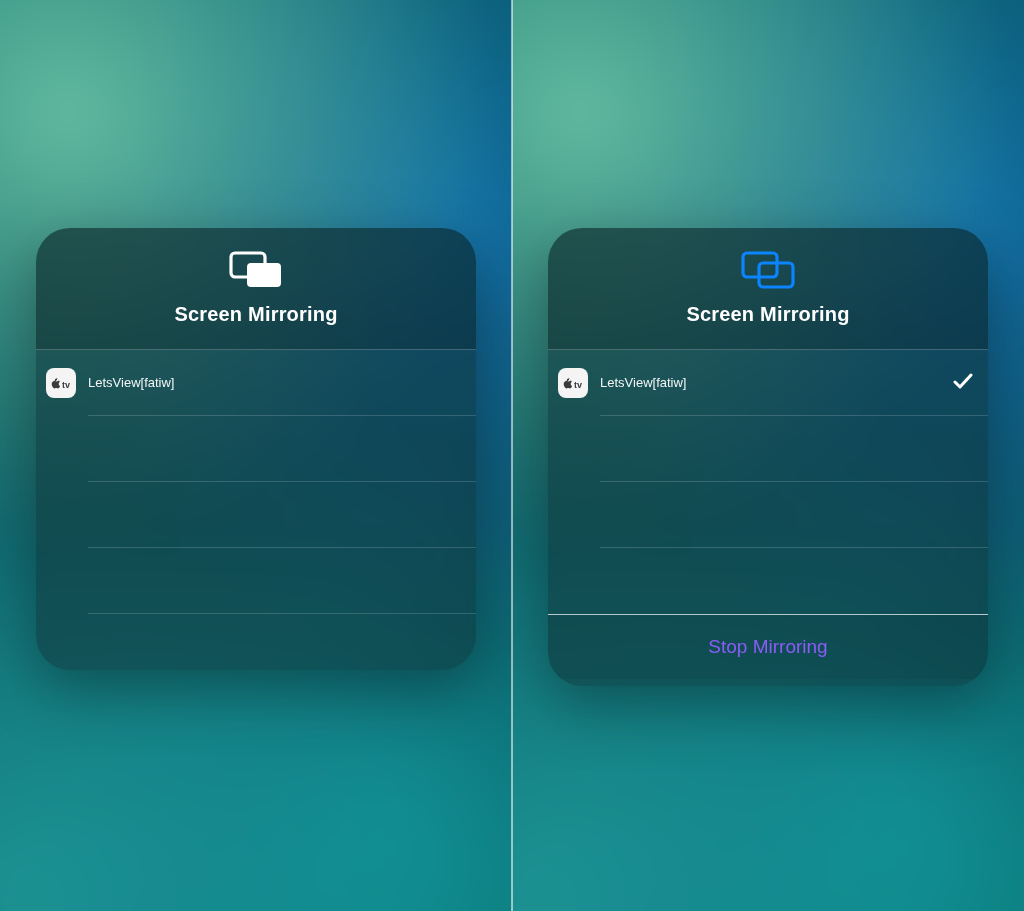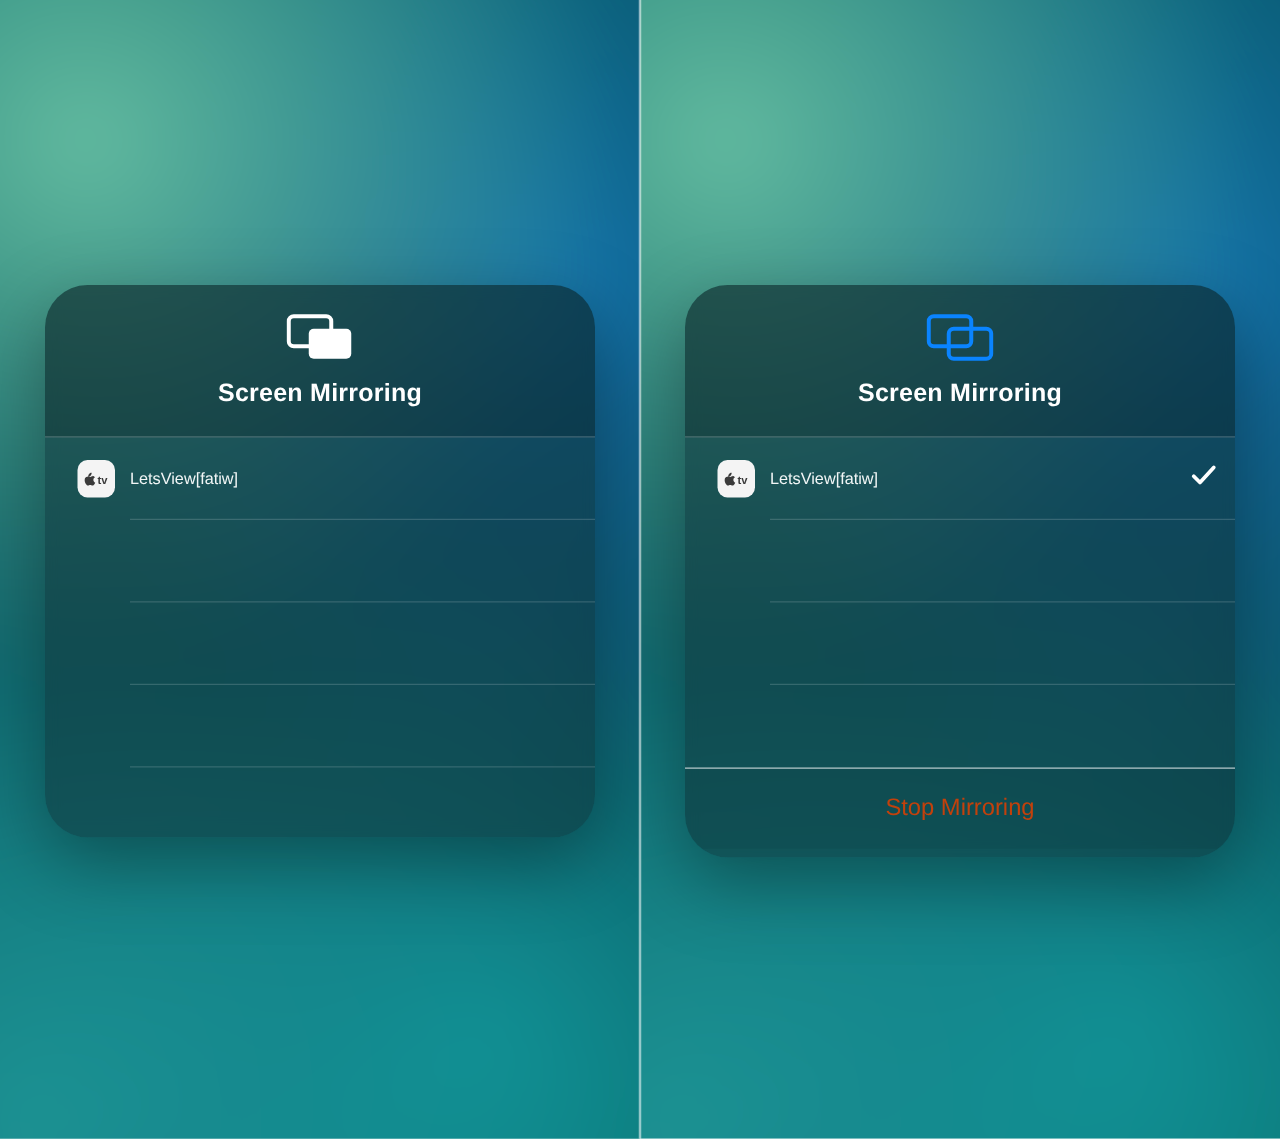--- a/index.html
+++ b/index.html
@@ -55,21 +55,21 @@
     background: rgba(0,0,0,0.18);
   }
   .panel-title {
     color: #ffffff;
     font-size: 20px;
     font-weight: 600;
     letter-spacing: 0.2px;
   }
 
   .list {
-    padding-left: 68px; 
+    padding-left: 52px; 
   }
   .row {
     position: relative;
     height: 66px;
     display: flex; align-items: center;
     border-bottom: 1px solid rgba(255,255,255,0.16);
     color: #f2f6f6;
   }
   .row:last-child { border-bottom: none; }
   .row .icon-slot {
@@ -84,21 +84,21 @@
     margin-left: auto; margin-right: 14px;
   }
   .row.empty { }
 
   .footer-divider {
     height: 1px; background: rgba(255,255,255,0.7);
   }
   .footer-btn {
     height: 64px;
     display: flex; align-items: center; justify-content: center;
-    color: #c2410c; font-size: 19px; font-weight: 400;
+    color: #8b5cf6; font-size: 19px; font-weight: 400;
     background: rgba(0,0,0,0.05);
   }
 
   
   .atv-badge {
     width: 30px; height: 30px;
     background: #f4f4f4;
     border-radius: 8px;
     display: flex; align-items: center; justify-content: center;
   }

